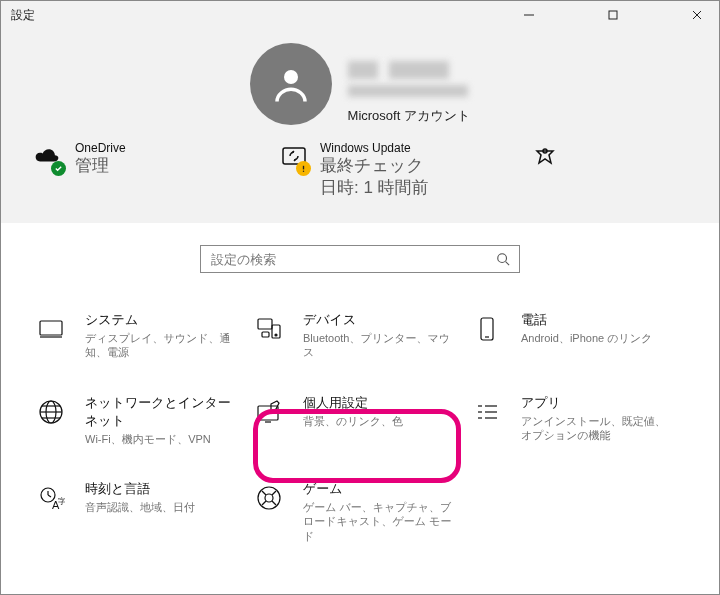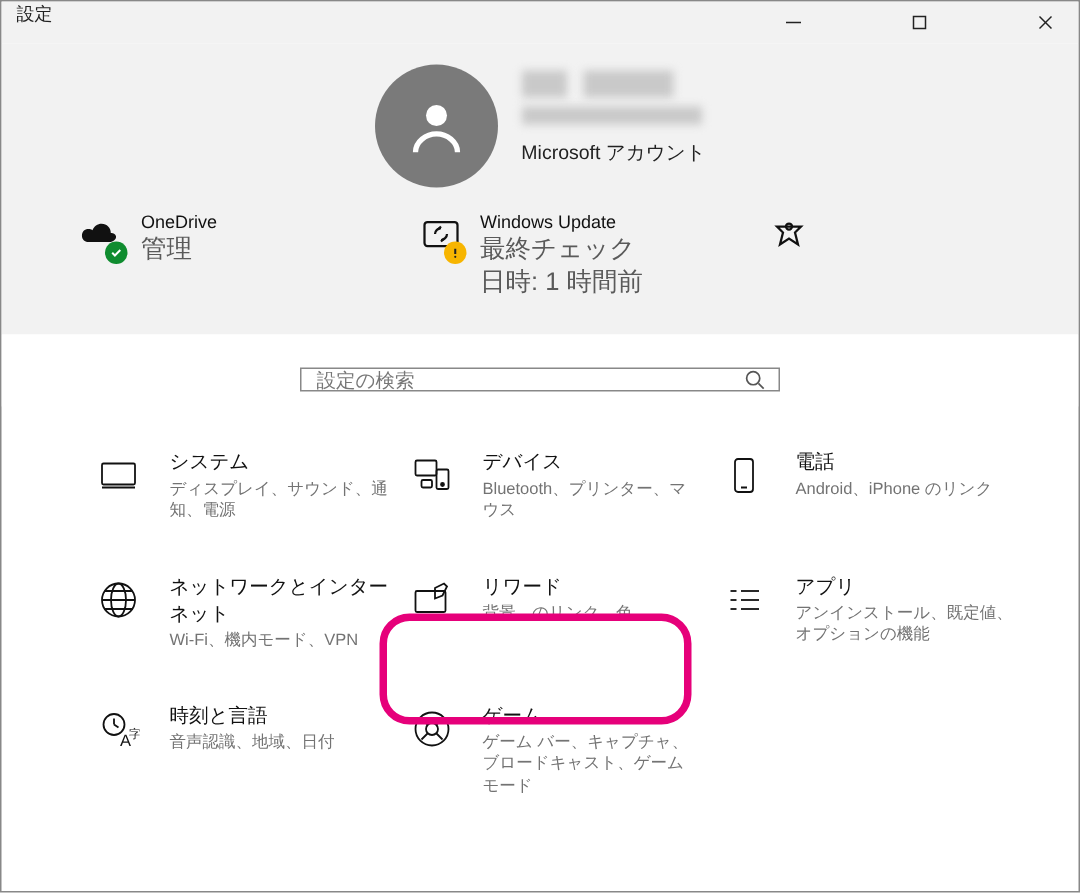--- a/index.html
+++ b/index.html
@@ -13,42 +13,42 @@
     border: 1px solid #888;
     position: relative;
     overflow: hidden;
   }
 
   
   .titlebar {
     background: #f2f2f2;
     height: 28px;
     display: flex;
-    align-items: flex-start;
+    align-items: center;
     padding: 0 0 0 10px;
     gap: 40px;
   }
   .titlebar .title { font-size: 12px; color: #222; }
   .titlebar .spacer { flex: 1; }
   .win-btn {
     width: 44px; height: 28px;
     display: flex; align-items: center; justify-content: center;
     color: #222;
   }
   .win-btn svg { width: 10px; height: 10px; }
 
   
   .header-panel {
     background: #f2f2f2;
     padding: 14px 30px 24px 30px;
   }
   .account-row {
     display: flex;
     justify-content: center;
-    align-items: flex-start;
+    align-items: flex-end;
     gap: 16px;
     margin-bottom: 16px;
   }
   .avatar {
     width: 82px; height: 82px; border-radius: 50%;
     background: #7a7a7a;
     display: flex; align-items: center; justify-content: center;
   }
   .avatar svg { width: 42px; height: 42px; fill: #fff; }
   .account-text { padding-top: 4px; }
@@ -56,21 +56,21 @@
     background: #c9c9c9;
     filter: blur(3px);
     display: inline-block;
     height: 18px;
     margin-bottom: 3px;
   }
   .account-sub { font-size: 13px; color: #222; margin-top: 4px; }
 
   .stats-row {
     display: flex;
-    justify-content: center;
+    justify-content: space-between;
     gap: 70px;
     margin-top: 12px;
   }
   .stat-item {
     display: flex;
     align-items: flex-start;
     gap: 12px;
     width: 160px;
   }
   .stat-icon {
@@ -91,21 +91,21 @@
   .stat-text .stat-sub { font-size: 17px; color: #5a5a5a; line-height: 1.3; }
 
   
   .search-wrap {
     display: flex; justify-content: center;
     background: #fff;
     padding-top: 22px;
     padding-bottom: 10px;
   }
   .search-box {
-    width: 320px; height: 16px;
+    width: 320px; height: 28px;
     border: 1px solid #888;
     display: flex; align-items: center;
     background: #fff;
   }
   .search-box input {
     flex: 1; border: none; outline: none;
     padding: 0 10px; font-size: 13px;
     color: #555; background: transparent;
     font-family: inherit;
   }
@@ -115,21 +115,20 @@
     display: flex; align-items: center; justify-content: center;
   }
   .search-box .search-btn svg { width: 14px; height: 14px; stroke: #555; }
 
   
   .grid {
     display: grid;
     grid-template-columns: repeat(3, 1fr);
     column-gap: 0; row-gap: 34px;
     padding: 28px 32px 0 32px;
-    margin-left: 28px;
   }
   .cat {
     display: flex;
     align-items: flex-start;
     gap: 16px;
     padding-right: 10px;
   }
   .cat-icon {
     width: 36px; height: 36px;
     display: flex; align-items: center; justify-content: center;
@@ -312,21 +311,21 @@
 
   <div class="cat">
     <div class="cat-icon">
       <svg viewBox="0 0 28 28">
           <rect x="3" y="8" width="20" height="14" rx="1"></rect>
           <line x1="10" y1="24" x2="16" y2="24"></line>
           <path d="M16 6l6-3 2 2-3 6-5 2z"></path>
         </svg>
     </div>
     <div class="cat-text">
-      <div class="cat-title">リワード</div>
+      <div class="cat-title">個人用設定</div>
       <div class="cat-sub">背景、のリンク、色</div>
     </div>
   </div>
 
   <div class="cat">
     <div class="cat-icon">
       <svg viewBox="0 0 28 28">
           <line x1="5" y1="8" x2="9" y2="8"></line>
           <line x1="12" y1="8" x2="24" y2="8"></line>
           <line x1="5" y1="14" x2="9" y2="14"></line>

